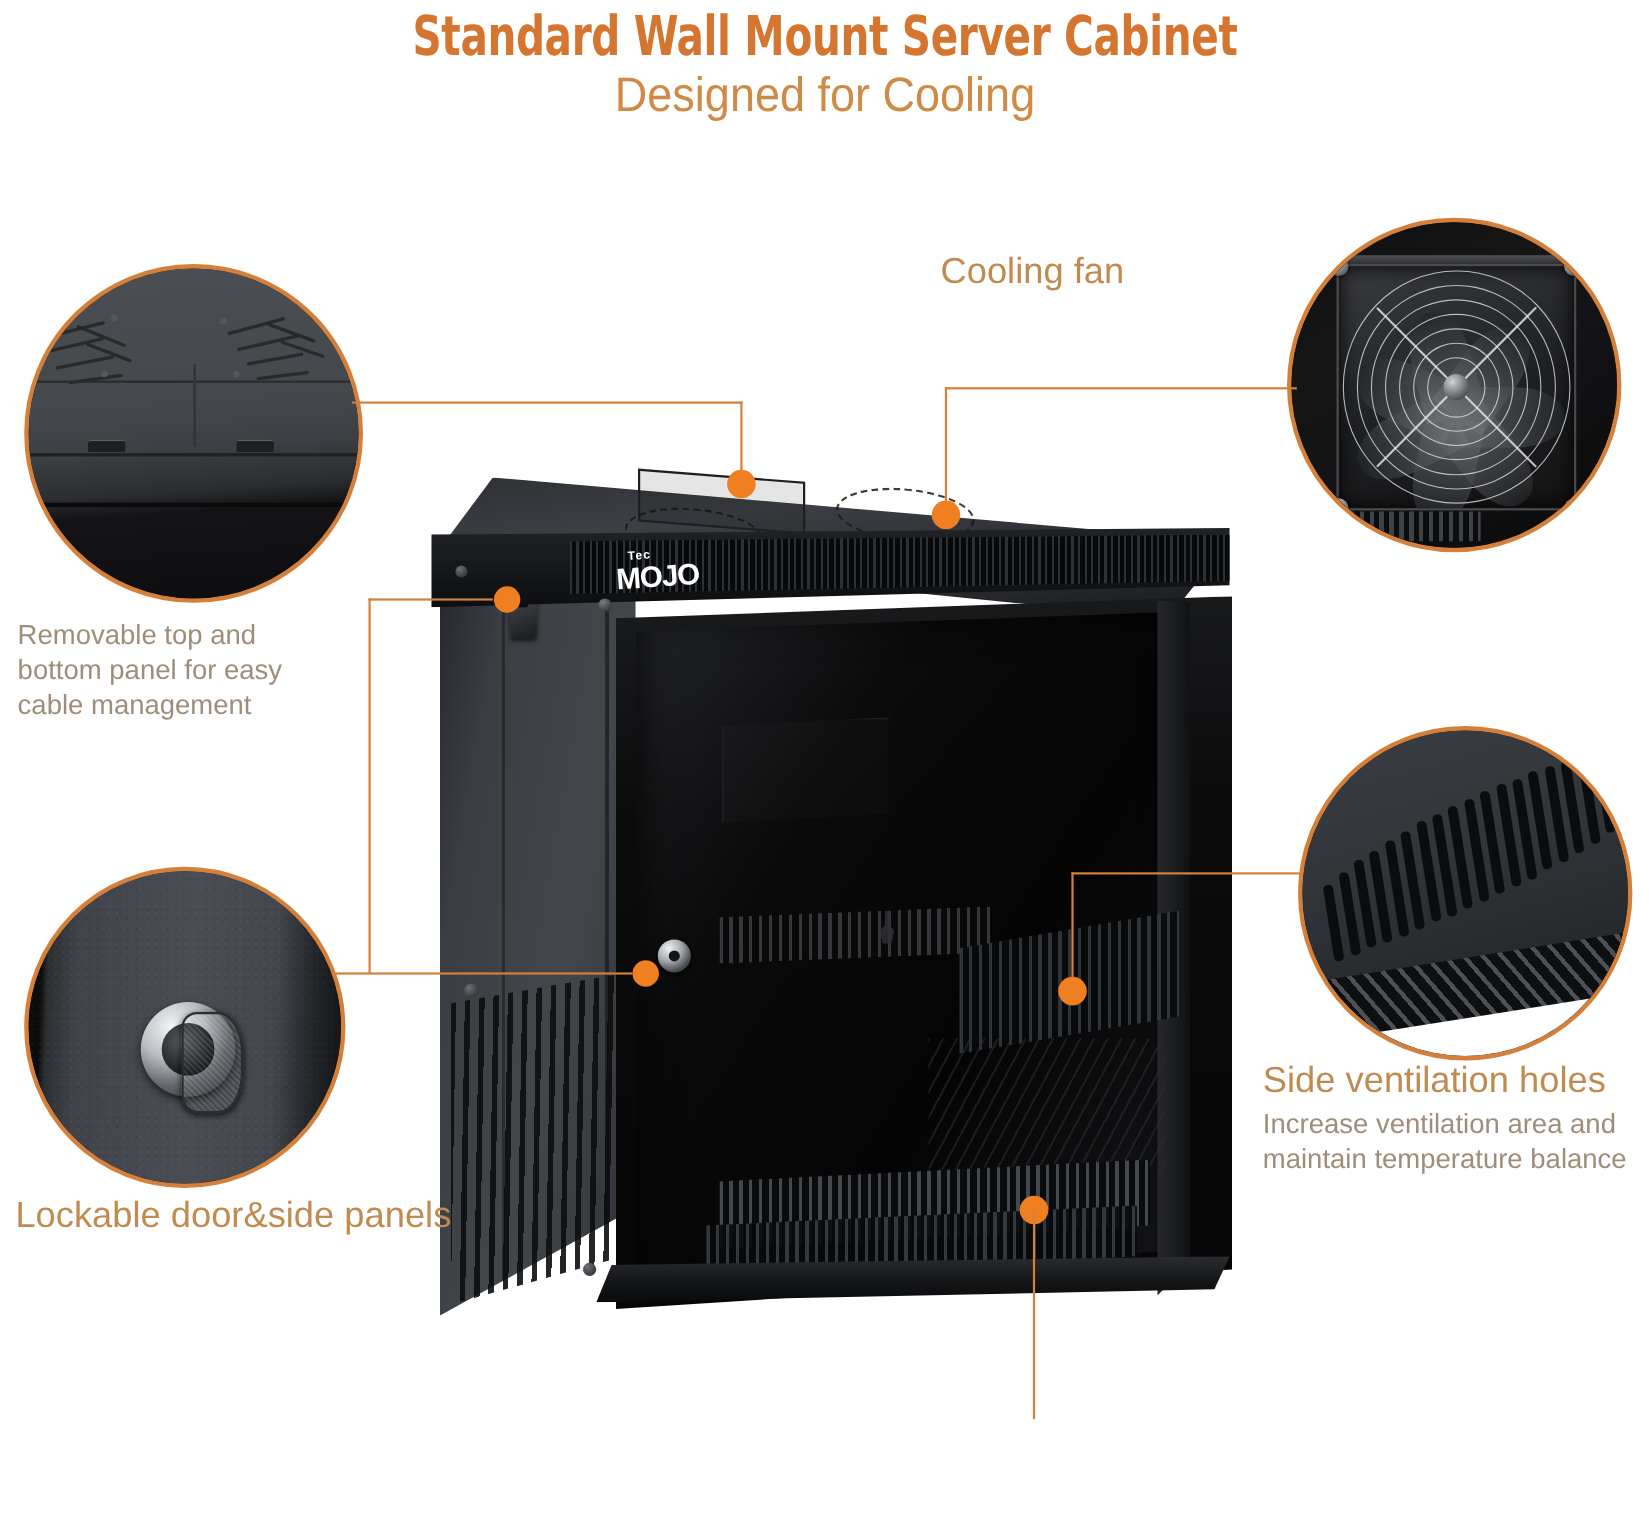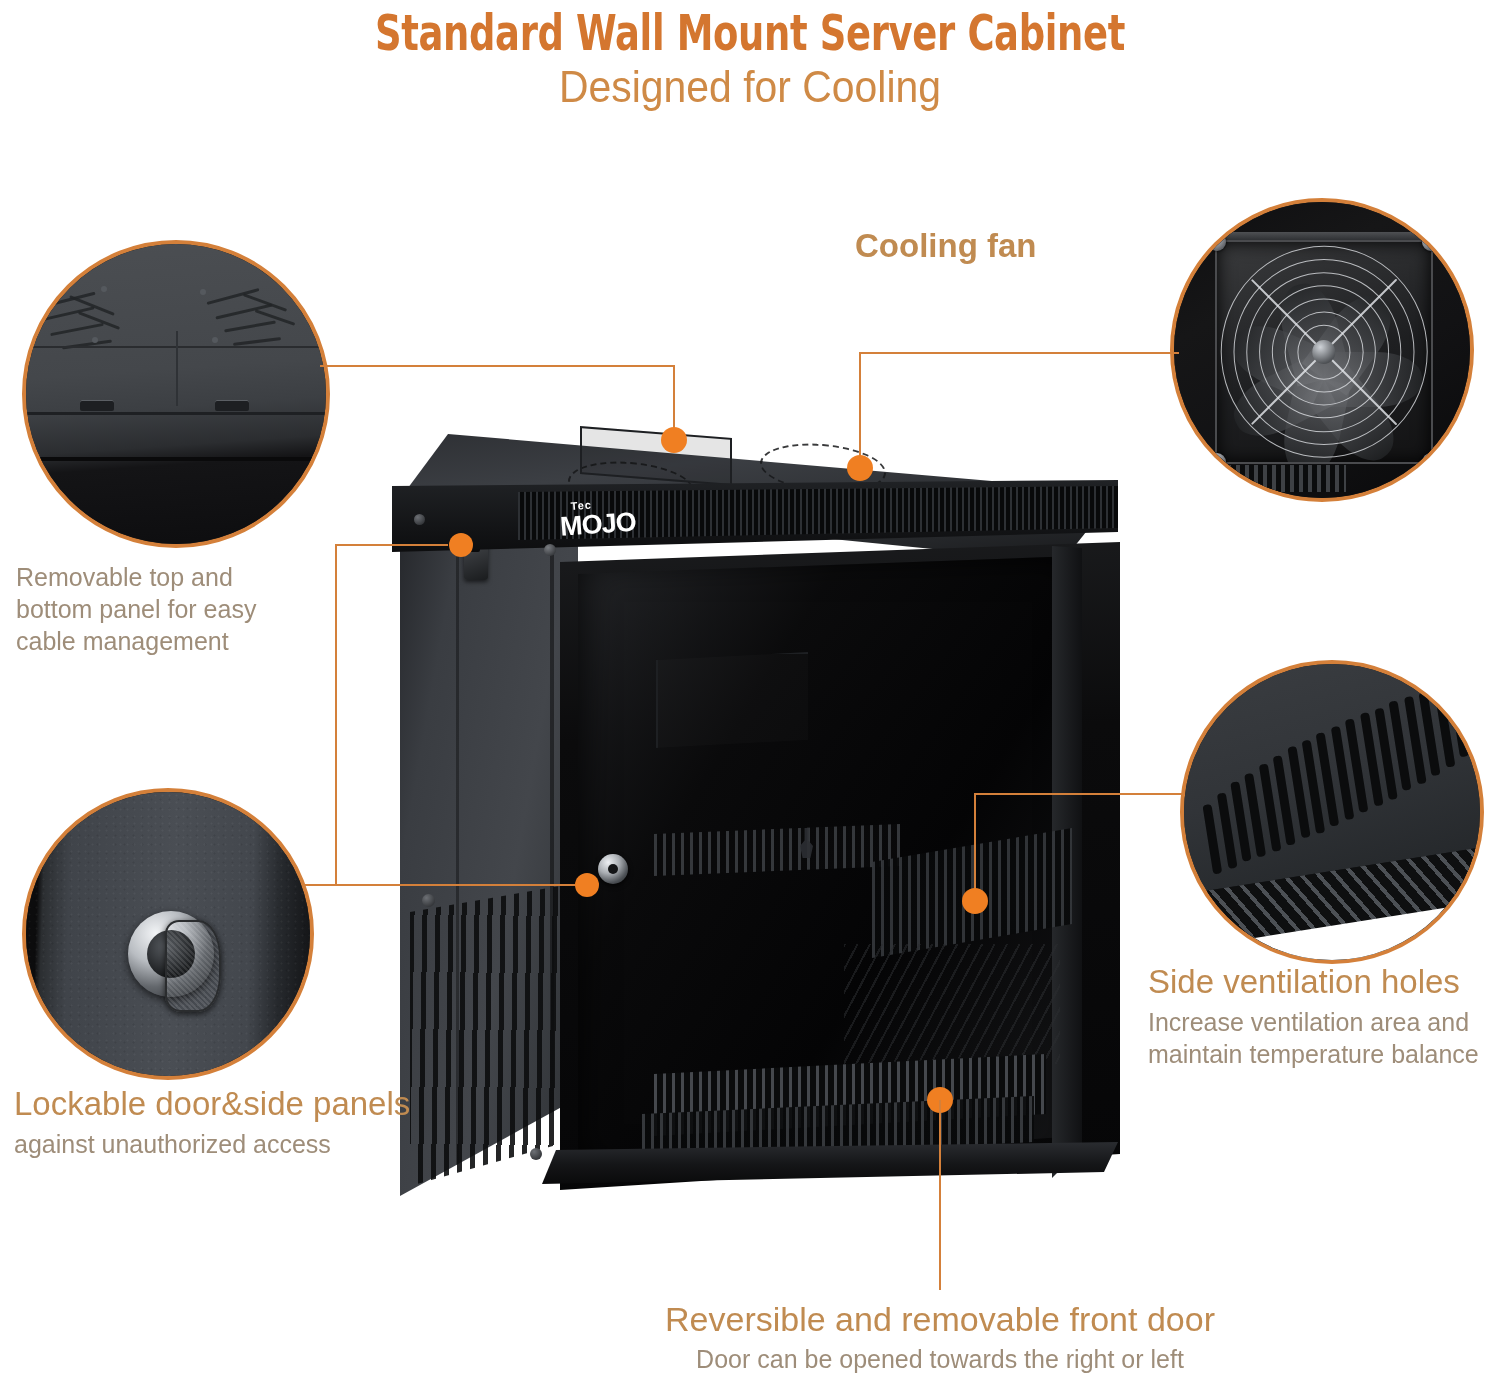--- a/index.html
+++ b/index.html
@@ -333,41 +333,34 @@
   <div class="ln v" style="left:939px;top:1100px;height:190px;"></div>
 
   <div class="callout" style="left:16px;top:556px;width:300px;">
     <div class="body">
       <div>Removable top and</div>
       <div>bottom panel for easy</div>
       <div>cable management</div>
     </div>
   </div>
 
-  <div class="callout r" style="left:855px;top:228px;width:300px;font-weight:bold;">
+  <div class="callout r" style="left:855px;top:228px;width:300px;">
     <div class="head">Cooling fan</div>
     <div class="body">
     </div>
   </div>
 
   <div class="callout" style="left:14px;top:1086px;width:440px;">
     <div class="head">Lockable door&amp;side panels</div>
     <div class="body">
-      <div>against unauthorized access</div>
     </div>
   </div>
 
   <div class="callout r" style="left:1148px;top:964px;width:360px;">
     <div class="head">Side ventilation holes</div>
     <div class="body">
       <div>Increase ventilation area and</div>
       <div>maintain temperature balance</div>
     </div>
   </div>
 
-  <div class="callout c" style="left:470px;top:1300px;width:940px;">
-    <div class="head">Reversible and removable front door</div>
-    <div class="body">
-      <div>Door can be opened towards the right or left</div>
-    </div>
-  </div>
 
 </div>
 
 </body></html>

